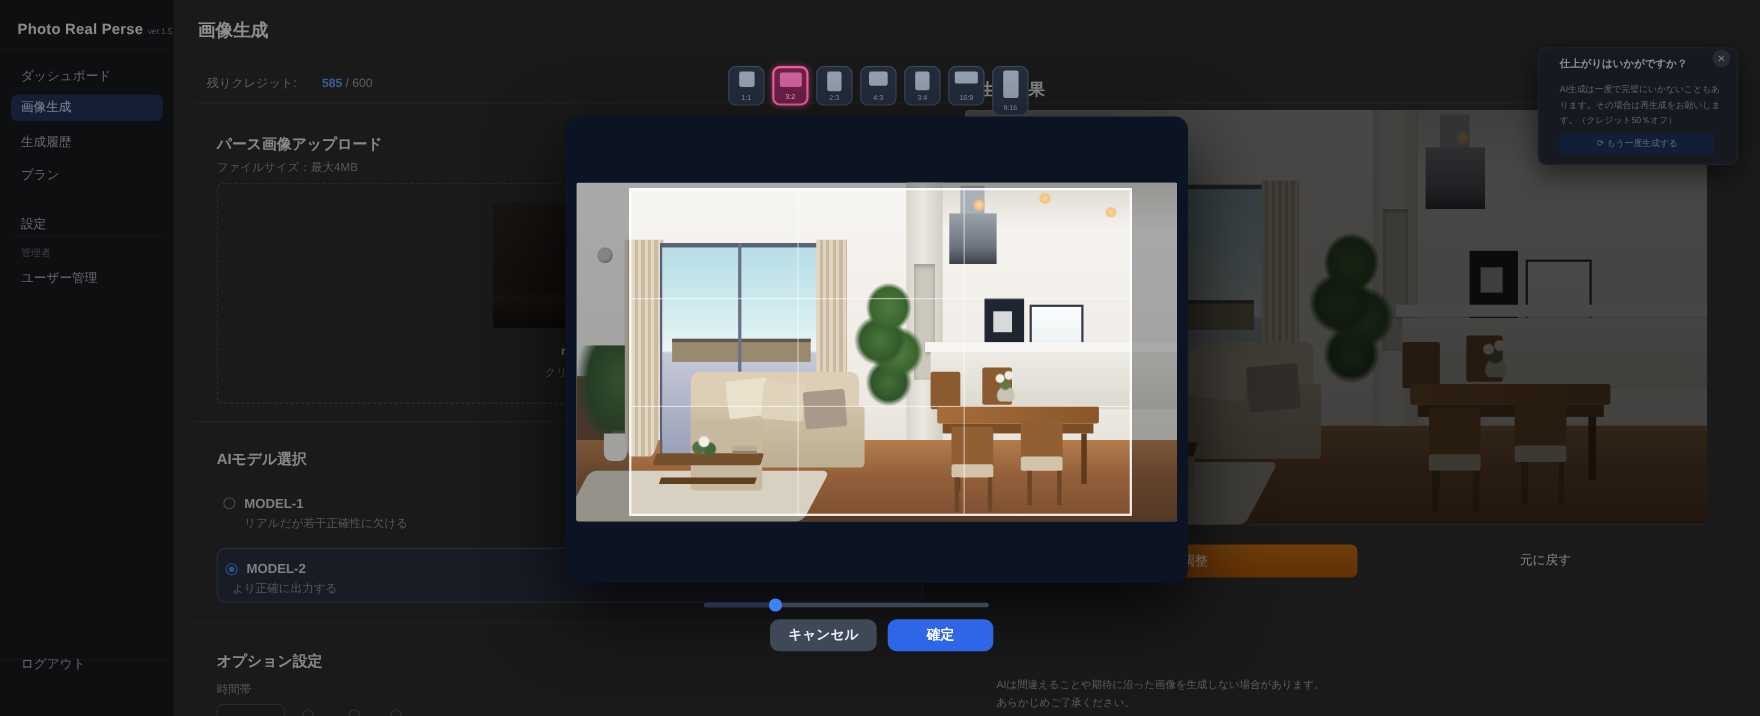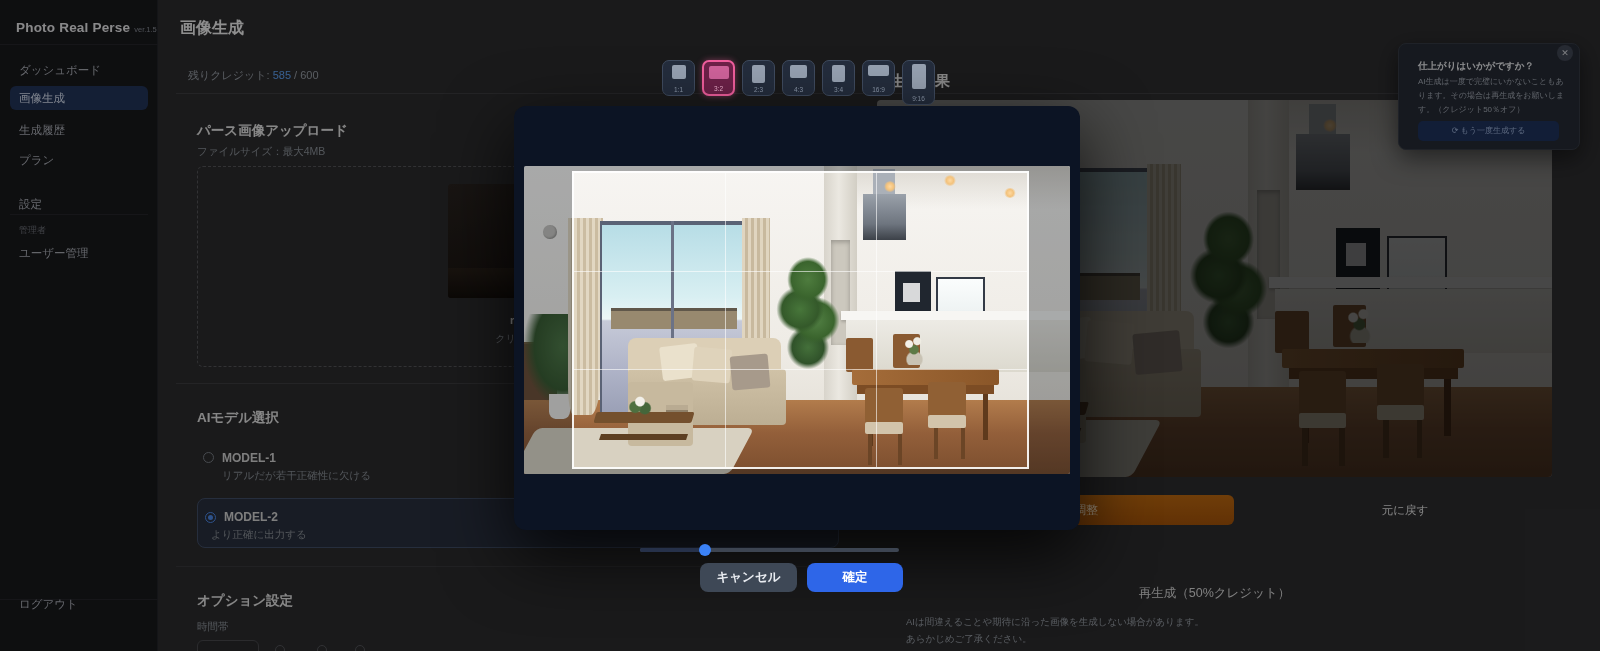--- a/index.html
+++ b/index.html
@@ -13,21 +13,21 @@
   .logo-ver { font-size:7.5px; color:#8a8f98; margin-left:4px; }
   .side-div { position:absolute; left:0; width:158px; height:1px; background:#26272c; }
   .nav-item { position:absolute; left:10px; width:138px; height:24px; line-height:24px; padding-left:9px; font-size:11.5px; color:#b0b4bc; border-radius:6px; cursor:pointer; }
   .nav-item.active { background:#24365c; color:#dbe4f5; }
   .side-label { position:absolute; left:19px; font-size:9px; color:#6e7279; }
 
   
   #main { position:absolute; left:158px; top:0; width:1442px; height:651px; }
   .h1 { position:absolute; font-size:16px; font-weight:bold; color:#f5f5f5; }
   .credits { position:absolute; font-size:11px; color:#9aa0a8; }
-  .credits b { color:#60a5fa; font-weight:normal; }
+  .credits b { color:#60a5fa; font-weight:bold;margin-left:20px; }
   .hdiv { position:absolute; height:1px; background:#3e3e42; }
   .sec-title { position:absolute; font-size:13.5px; font-weight:bold; color:#e8e8e8; }
   .sub-note { position:absolute; font-size:10.5px; color:#8f959c; }
 
   .dash-box { position:absolute; border:1px dashed #56575b; border-radius:6px; }
   .thumb { position:absolute; border-radius:3px; overflow:hidden; background:linear-gradient(160deg,#2b2521 0%,#1b1512 70%); }
   .thumb-win { position:absolute; left:57%; top:13%; width:34%; height:62%; background:linear-gradient(180deg,#47505f,#2d3440); border:2px solid #171a20; }
   .thumb-floor { position:absolute; left:0; top:74%; width:100%; height:26%; background:linear-gradient(180deg,#2a211a,#15100c); }
   .file-name { position:absolute; font-size:11px; font-weight:bold; color:#d8d8d8; text-align:center; }
   .file-hint { position:absolute; font-size:10px; color:#8f959c; text-align:center; }
@@ -45,21 +45,21 @@
   
   .result-img { position:absolute; left:877px; top:100px; width:675px; height:377px; border-radius:4px; overflow:hidden; filter:brightness(.5) saturate(.85); }
   .btn-orange { position:absolute; left:877px; top:495px; width:357px; height:30px; border-radius:6px; background:linear-gradient(180deg,#c06a10,#a8550a); color:#ffe9c9; font-size:12px; text-align:center; line-height:30px; }
   .btn-ghost { position:absolute; left:1258px; top:495px; width:294px; height:30px; color:#e2e2e2; font-size:11.5px; text-align:center; line-height:30px; }
   .btn-download { position:absolute; left:877px; top:533px; width:675px; height:31px; border-radius:4px; background:#16233f; color:#94a1b5; font-size:12px; text-align:center; line-height:31px; }
   .regen-link { position:absolute; left:877px; top:585px; width:675px; color:#dcdcdc; font-size:12.5px; text-align:center; }
   .note { position:absolute; left:906px; font-size:9.5px; color:#9aa0a8; }
 
   
   #popover { position:absolute; left:1398px; top:43px; width:182px; height:107px; background:#272c36; border:1px solid #363c46; border-radius:8px; box-shadow:0 8px 24px rgba(0,0,0,.5); }
-  #popover .p-title { position:absolute; left:19px; top:16px; font-size:9.5px; font-weight:bold; color:#f0f2f5; }
+  #popover .p-title { position:absolute; left:19px; top:8px; font-size:9.5px; font-weight:bold; color:#f0f2f5; }
   #popover .p-body { position:absolute; left:19px; top:31px; width:152px; font-size:8px; line-height:14px; color:#a6adb8; }
   #popover .p-btn { position:absolute; left:19px; top:77px; width:141px; height:20px; background:#1f3460; border-radius:5px; color:#9fb4da; font-size:8px; text-align:center; line-height:20px; }
   .p-close { position:absolute; left:1557px; top:45px; width:16px; height:16px; border-radius:50%; background:#434956; color:#d6dae0; font-size:9px; text-align:center; line-height:16px; z-index:2; }
 
   
   #dim { position:absolute; inset:0; background:rgba(0,0,0,.42); z-index:30; }
 
   
   #overlay { position:absolute; inset:0; z-index:40; }
   .ratio-btn { position:absolute; top:60px; width:33px; height:36px; background:#242d3d; border:1px solid #3f4b5f; border-radius:7px; text-align:center; cursor:pointer; }
@@ -258,21 +258,20 @@
     <div class="sc-cush2"></div>
     <div class="sc-cush3"></div>
     <div class="sc-ctabletop"></div>
     <div class="sc-ctableshelf"></div>
     <div class="sc-ctplant"></div>
     <div class="sc-books"></div>
   </div>
 </div>
     <div class="btn-orange" style="left:719px">画像サイズ調整</div>
     <div class="btn-ghost" style="left:1100px">元に戻す</div>
-    <div class="regen-link" style="left:719px">再生成（50%クレジット）</div>
     <div class="note" style="left:748px; top:616px">AIは間違えることや期待に沿った画像を生成しない場合があります。</div>
     <div class="note" style="left:748px; top:633px">あらかじめご了承ください。</div>
 
     <div id="popover" style="left:1240px">
       <div class="p-title">仕上がりはいかがですか？</div>
       <div class="p-body">AI生成は一度で完璧にいかないこともあります。その場合は再生成をお願いします。（クレジット50％オフ）</div>
       <div class="p-btn">⟳  もう一度生成する</div>
     </div>
     <div class="p-close" style="left:1399px">✕</div>
   </div>

